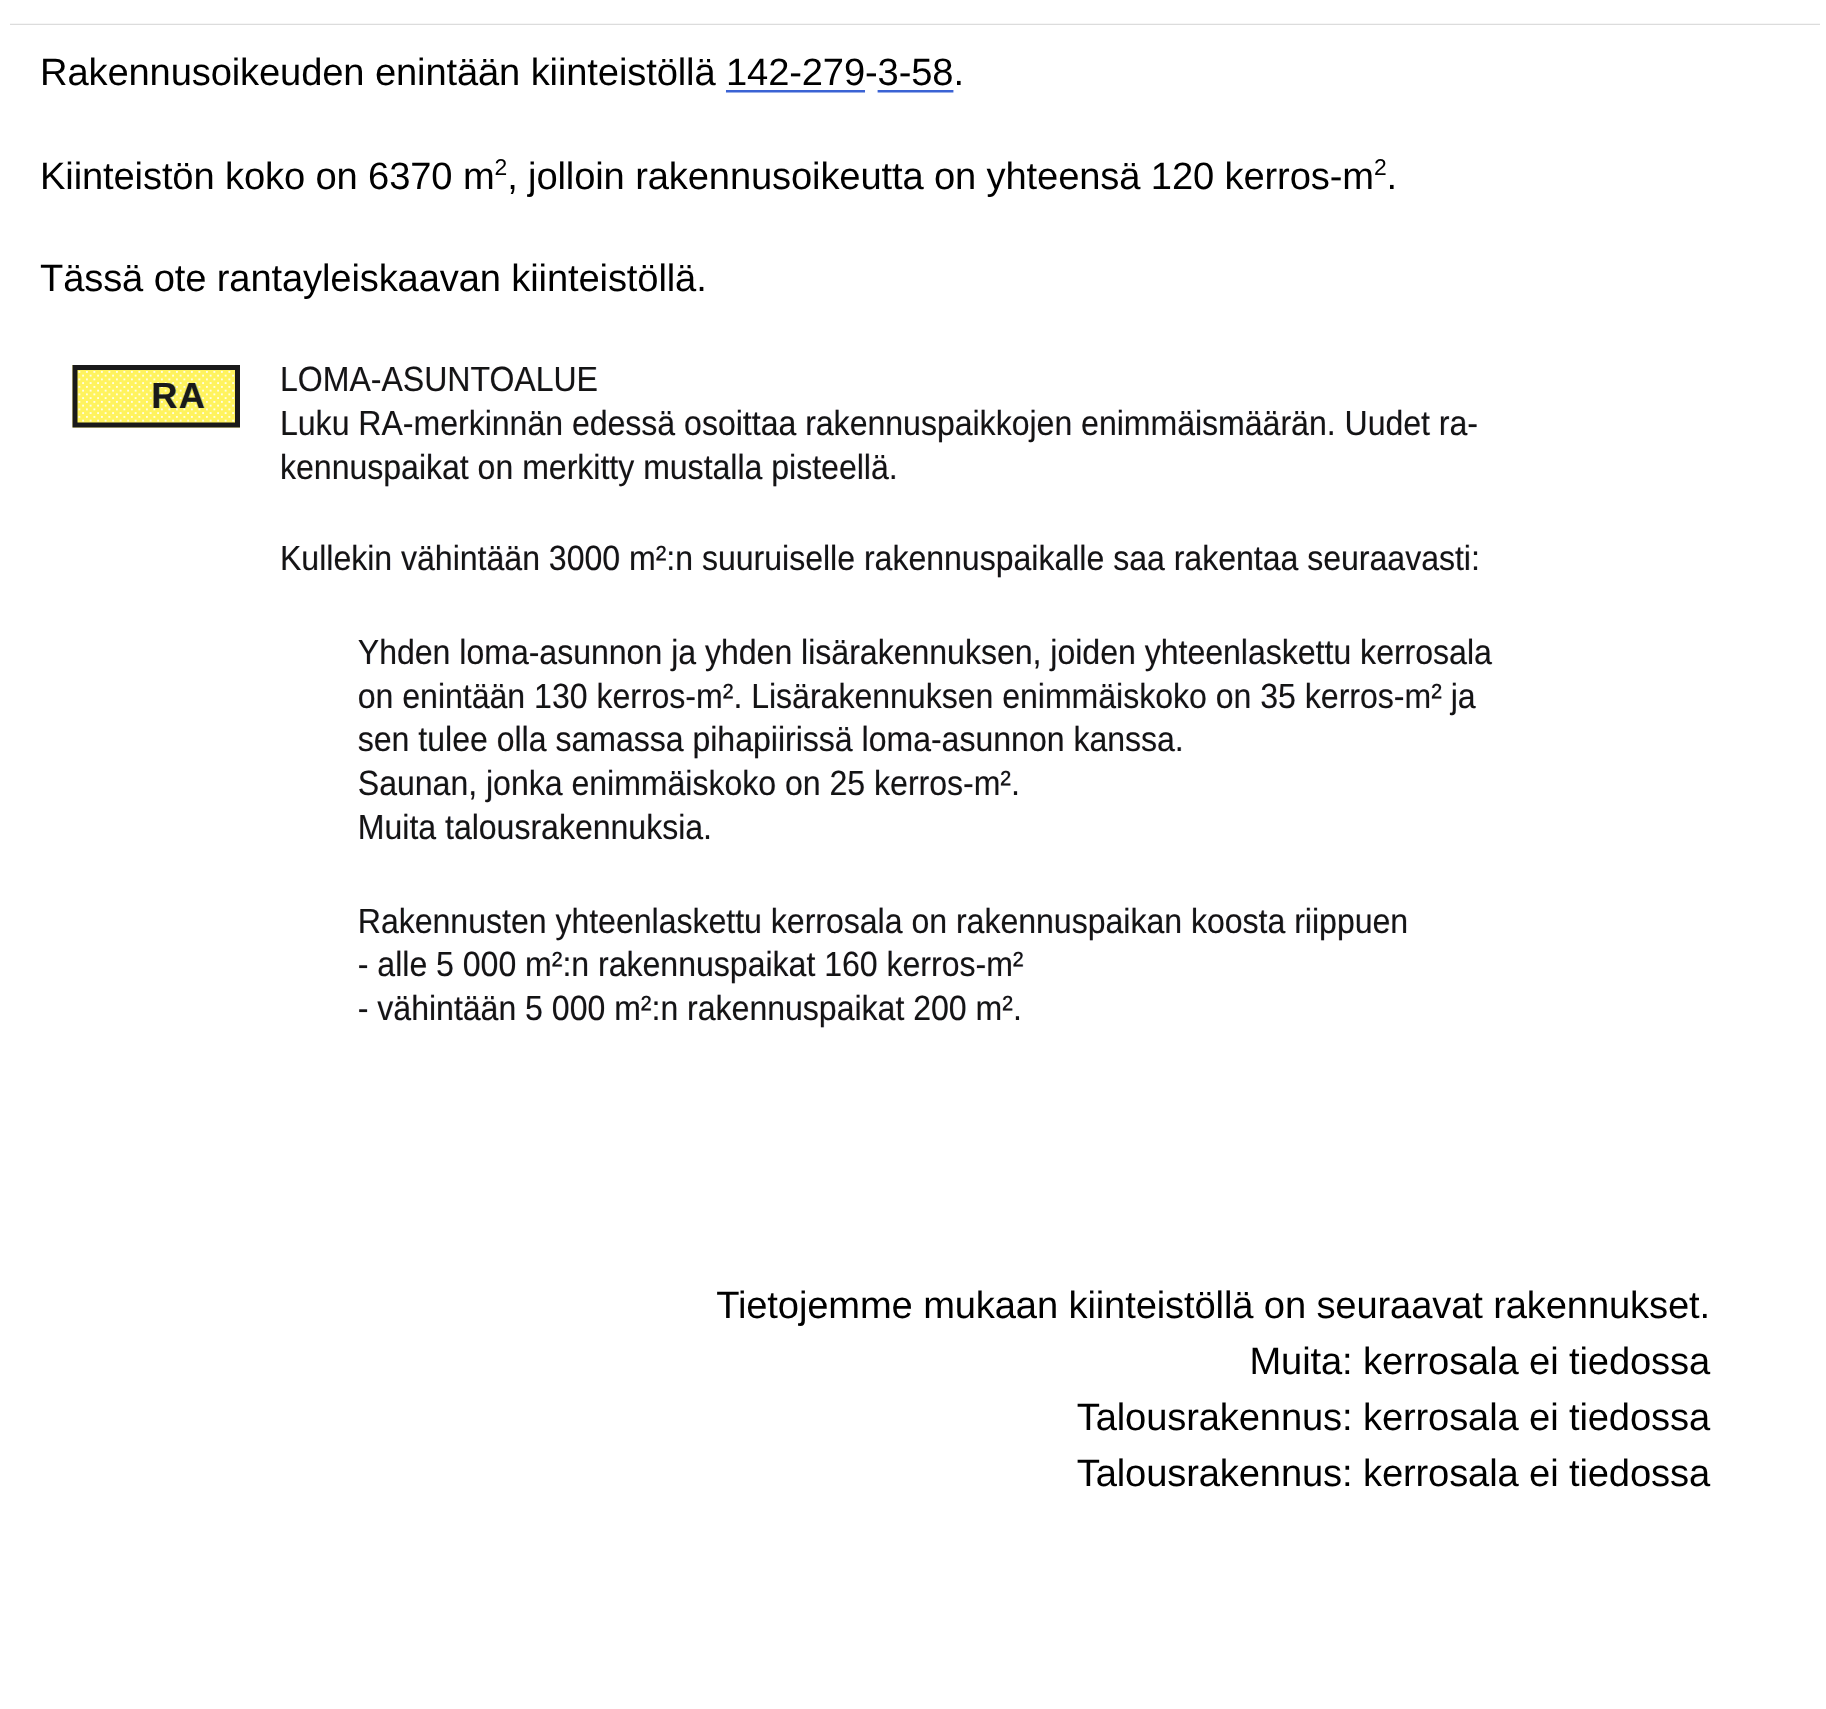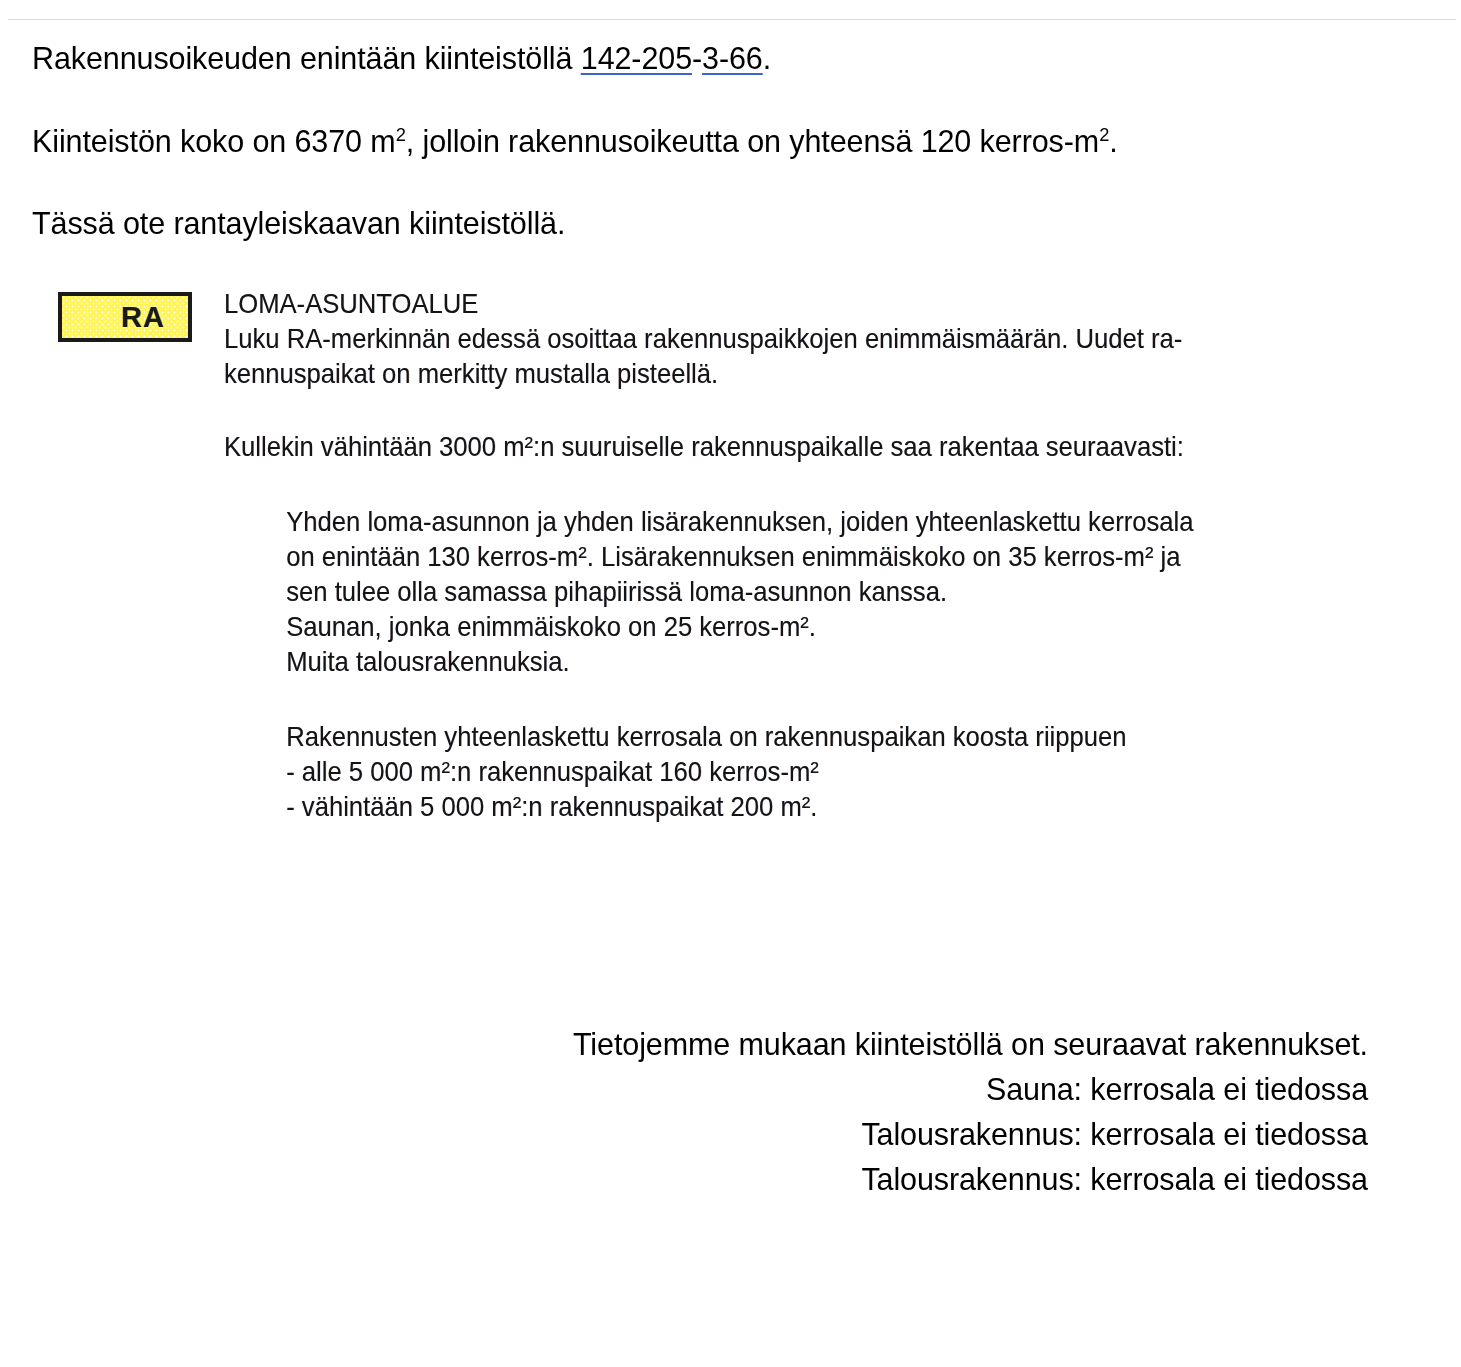--- a/index.html
+++ b/index.html
@@ -134,21 +134,21 @@
   }
 </style>
 </head>
 <body>
 
 <div class="top-divider"></div>
 
 <div class="doc-body">
 
   <div class="body-line">
-    <span>Rakennusoikeuden enintään kiinteistöllä </span><span class="misspell">142-205</span><span>-</span><span class="misspell">3-66</span><span>.</span>
+    <span>Rakennusoikeuden enintään kiinteistöllä </span><span class="misspell">142-279</span><span>-</span><span class="misspell">3-58</span><span>.</span>
   </div>
 
   <div class="body-gap"></div>
 
   <div class="body-line">
     <span>Kiinteistön koko on 6370 m</span><span class="sup">2</span><span>, jolloin rakennusoikeutta on yhteensä 120 kerros-m</span><span class="sup">2</span><span>.</span>
   </div>
 
   <div class="body-gap"></div>
 
@@ -192,21 +192,21 @@
 
   </div>
 </div>
 
 <div class="buildings">
 
   <div class="b-line">Tietojemme mukaan kiinteistöllä on seuraavat rakennukset.</div>
 
 
   <div class="b-line">
-    <span>Sauna: kerrosala ei tiedossa</span>
+    <span>Muita: kerrosala ei tiedossa</span>
   </div>
 
   <div class="b-line">
     <span>Talousrakennus: kerrosala ei tiedossa</span>
   </div>
 
   <div class="b-line">
     <span>Talousrakennus: kerrosala ei tiedossa</span>
   </div>
 

